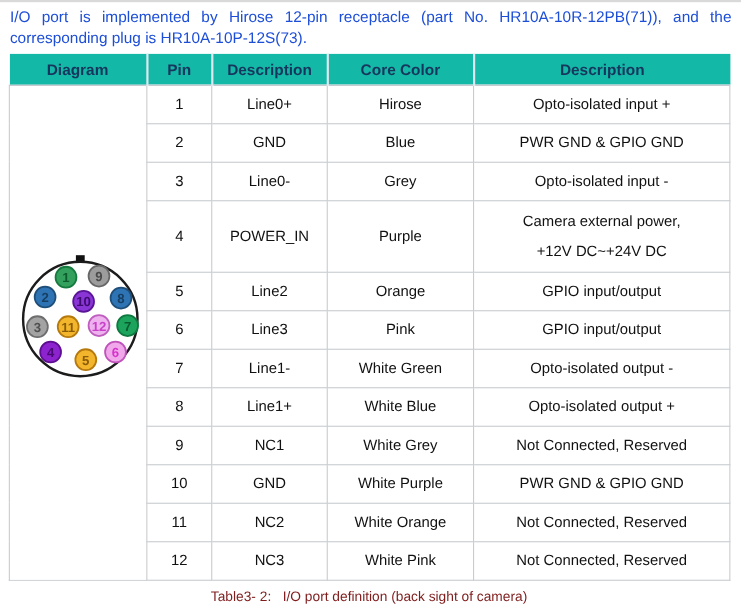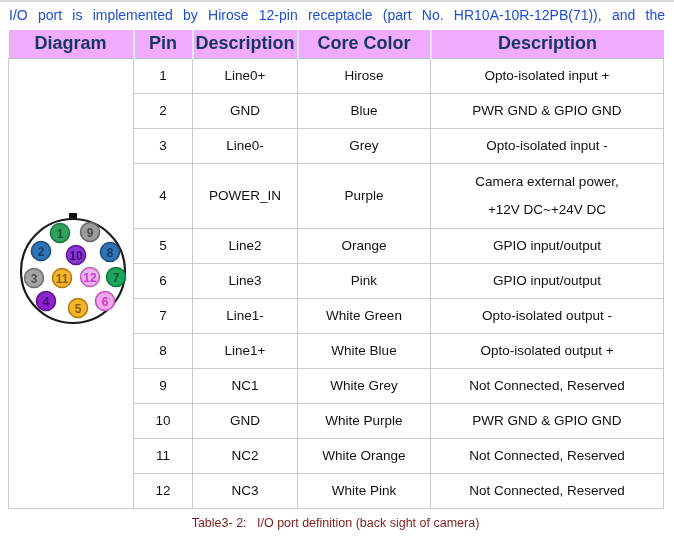--- a/index.html
+++ b/index.html
@@ -29,24 +29,24 @@
     color: #111;
   }
   table.io-table col.c-diagram { width: 125px; }
   table.io-table col.c-pin { width: 59px; }
   table.io-table col.c-def { width: 105px; }
   table.io-table col.c-core { width: 133px; }
   table.io-table col.c-desc { width: 233px; }
 
   tr.hdr { height: 28px; }
   tr.hdr th {
-    background: #f0abfc;
+    background: #14b8a6;
     color: #17365d;
     font-weight: bold;
-    font-size: 18px;
+    font-size: 14px;
     text-align: center;
     vertical-align: middle;
     border-right: 2px solid #dfe7f1;
     border-bottom: 1px solid #b9bfc6;
   }
   tr.hdr th:last-child { border-right: none; }
 
   tr.row { height: 35px; }
   tr.row.tall { height: 65px; }
   tr.row td {
@@ -68,20 +68,21 @@
     font-size: 12.5px;
     color: #7f1d1d;
     white-space: pre;
   }
 </style>
 </head>
 <body>
 
 <div class="intro">
   <div class="line1">I/O port is implemented by Hirose 12-pin receptacle (part No. HR10A-10R-12PB(71)), and the</div>
+  <div class="line2">corresponding plug is HR10A-10P-12S(73).</div>
 </div>
 
 <table class="io-table">
   <colgroup>
     <col class="c-diagram">
       <col class="c-pin">
       <col class="c-def">
       <col class="c-core">
       <col class="c-desc">
   </colgroup>

